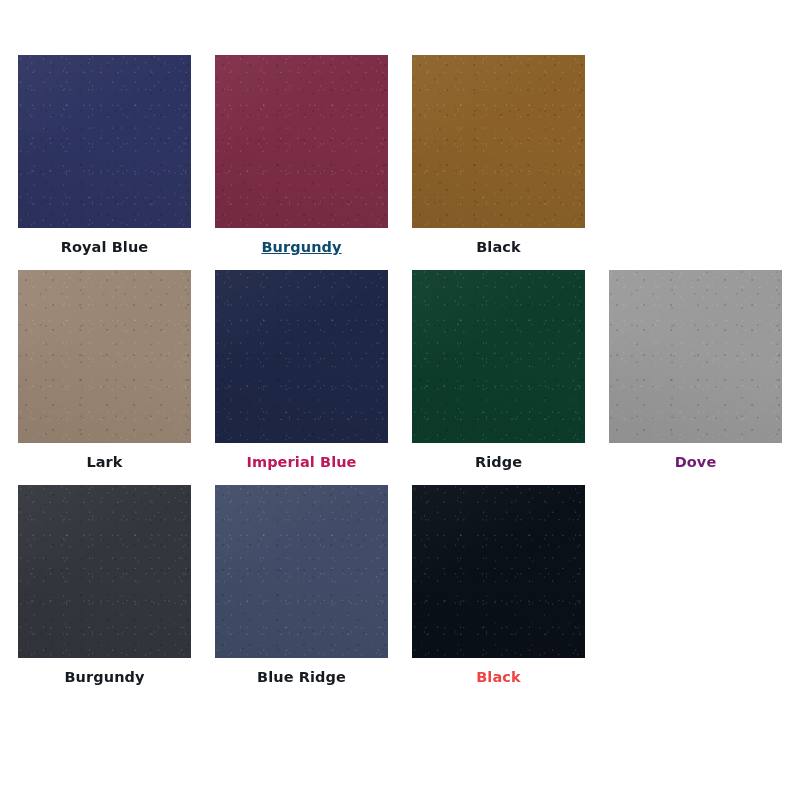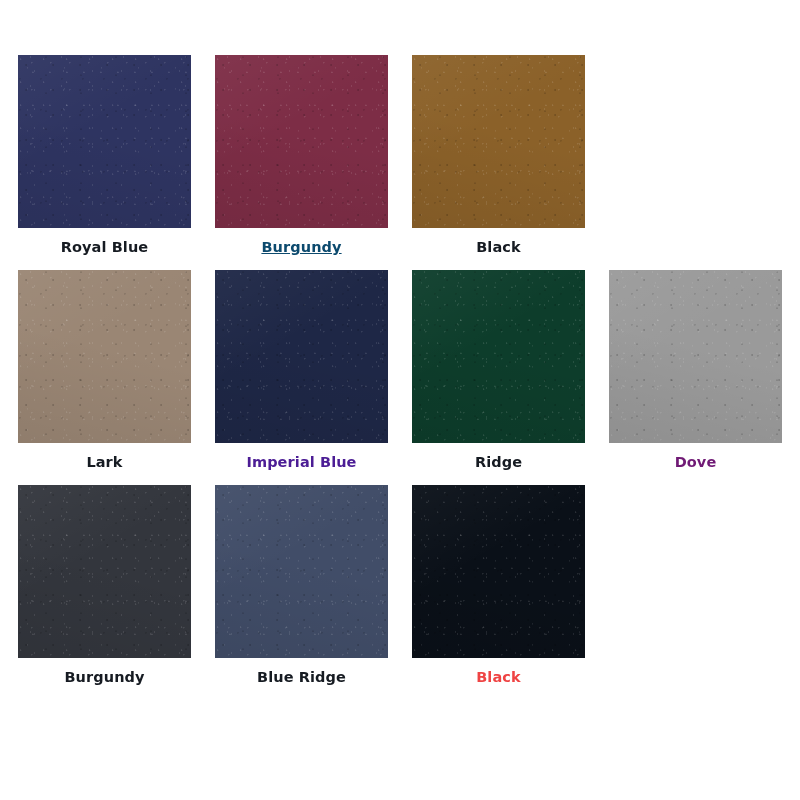--- a/index.html
+++ b/index.html
@@ -125,21 +125,21 @@
           <div class="noise-c"></div>
         </div>
         <div class="swatch-label" style="color: rgb(22, 27, 34);">Lark</div>
       </div>
       <div class="swatch-cell">
         <div class="swatch-chip" style="background-color: rgb(30, 39, 70);">
           <div class="noise-a"></div>
           <div class="noise-b"></div>
           <div class="noise-c"></div>
         </div>
-        <div class="swatch-label" style="color: #4c1d95;">Imperial Blue</div>
+        <div class="swatch-label" style="color: #be185d;">Imperial Blue</div>
       </div>
       <div class="swatch-cell">
         <div class="swatch-chip" style="background-color: rgb(13, 61, 43);">
           <div class="noise-a"></div>
           <div class="noise-b"></div>
           <div class="noise-c"></div>
         </div>
         <div class="swatch-label" style="color: rgb(22, 27, 34);">Ridge</div>
       </div>
       <div class="swatch-cell">

